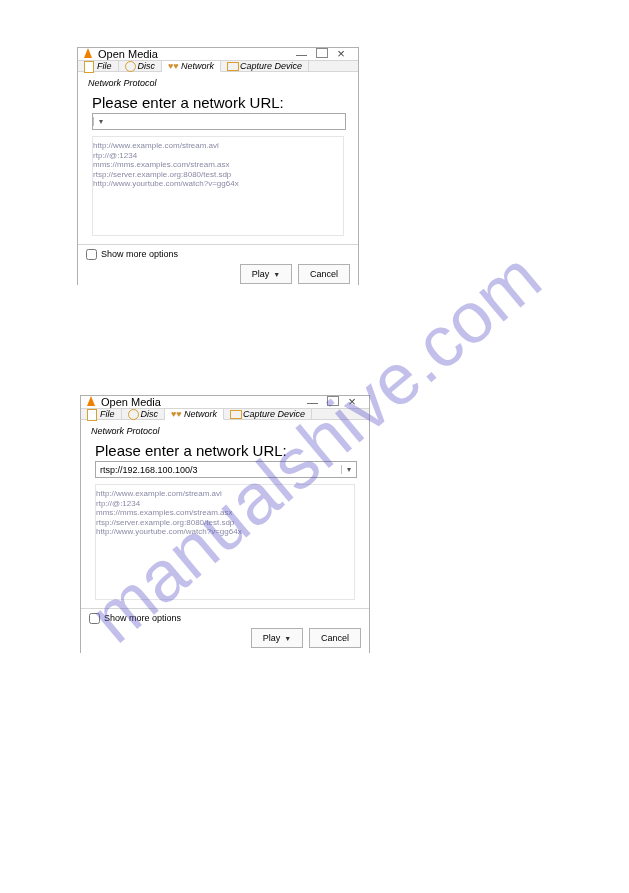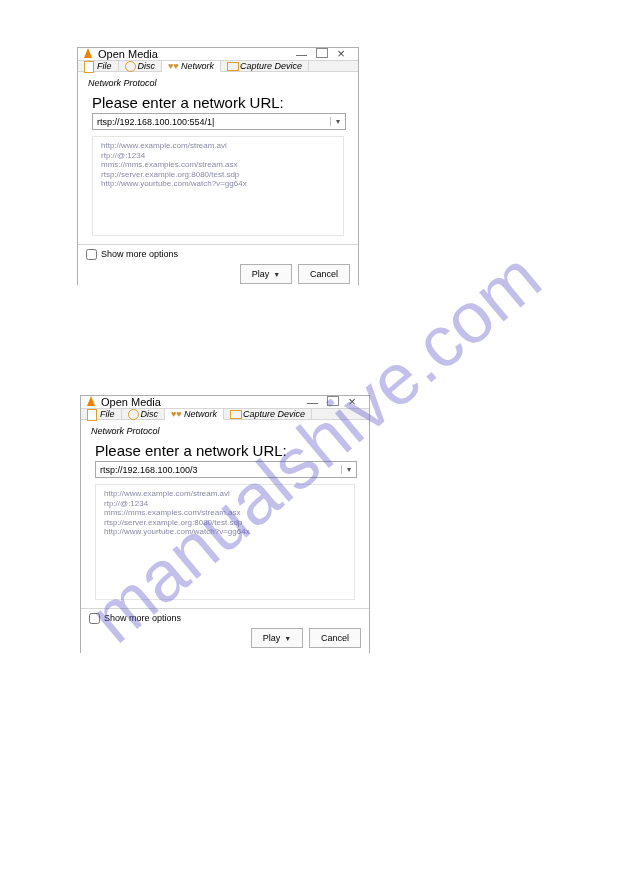--- a/index.html
+++ b/index.html
@@ -94,21 +94,21 @@
     height: 15px;
     background: #fff;
     font-size: 9px;
     align-items: center;
   }
   .url-box .val { flex:1; padding: 0 4px; white-space: nowrap; overflow: hidden; text-overflow: clip; }
   .url-box .dn { width:14px; text-align:center; border-left:1px solid #c0c0c0; color:#555; font-size:8px; }
   .examples {
     border: 1px solid #e6e6e6;
     margin: 2px 6px 4px 4px;
-    padding: 4px 8px;
+    padding: 4px 0;
     font-size: 8px;
     color: #8a8aa6;
     min-height: 90px;
   }
   .d2 .examples { min-height: 106px; }
   .examples div { line-height: 1.2; }
   .bottom {
     border-top: 1px solid #d6d6d6;
     padding: 4px 8px 6px 8px;
     background: #fff;
@@ -164,21 +164,20 @@
       <span class="icon cap"></span>
       <span>Capture Device</span>
     </div>
   </div>
 
   <div class="panel body-mid">
     <div class="group-title">Network Protocol</div>
     <div class="prompt">Please enter a network URL:</div>
     <div class="url-box-wrap">
       <div class="url-box">
-        <span class="val">rtsp://192.168.100.100:554/1|</span>
         <span class="dn">▾</span>
       </div>
     </div>
     <div class="examples">
       <div>http://www.example.com/stream.avi</div>
       <div>rtp://@:1234</div>
       <div>mms://mms.examples.com/stream.asx</div>
       <div>rtsp://server.example.org:8080/test.sdp</div>
       <div>http://www.yourtube.com/watch?v=gg64x</div>
     </div>

